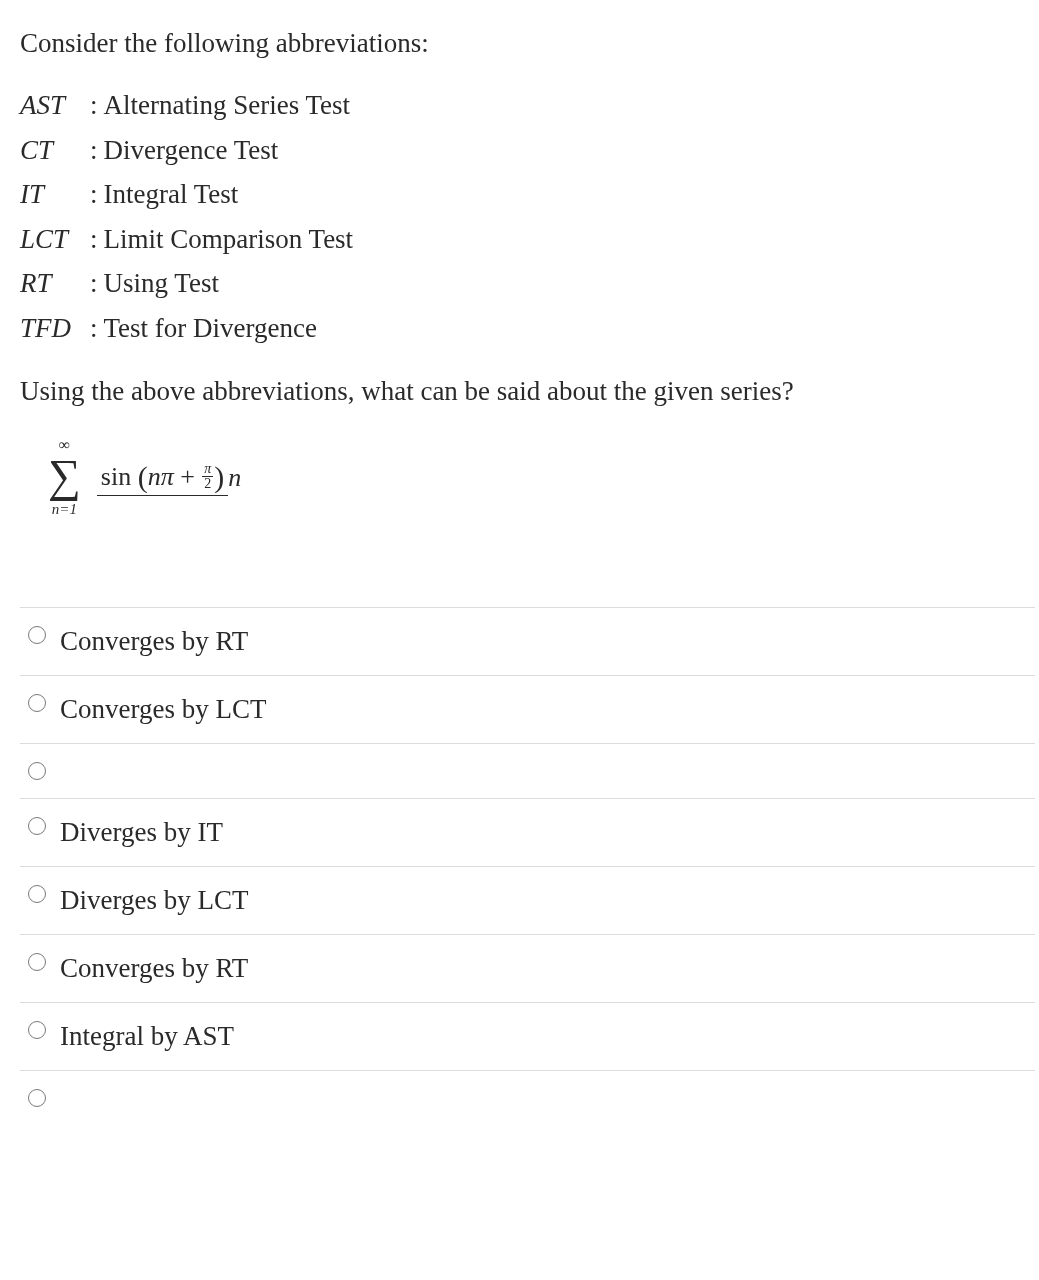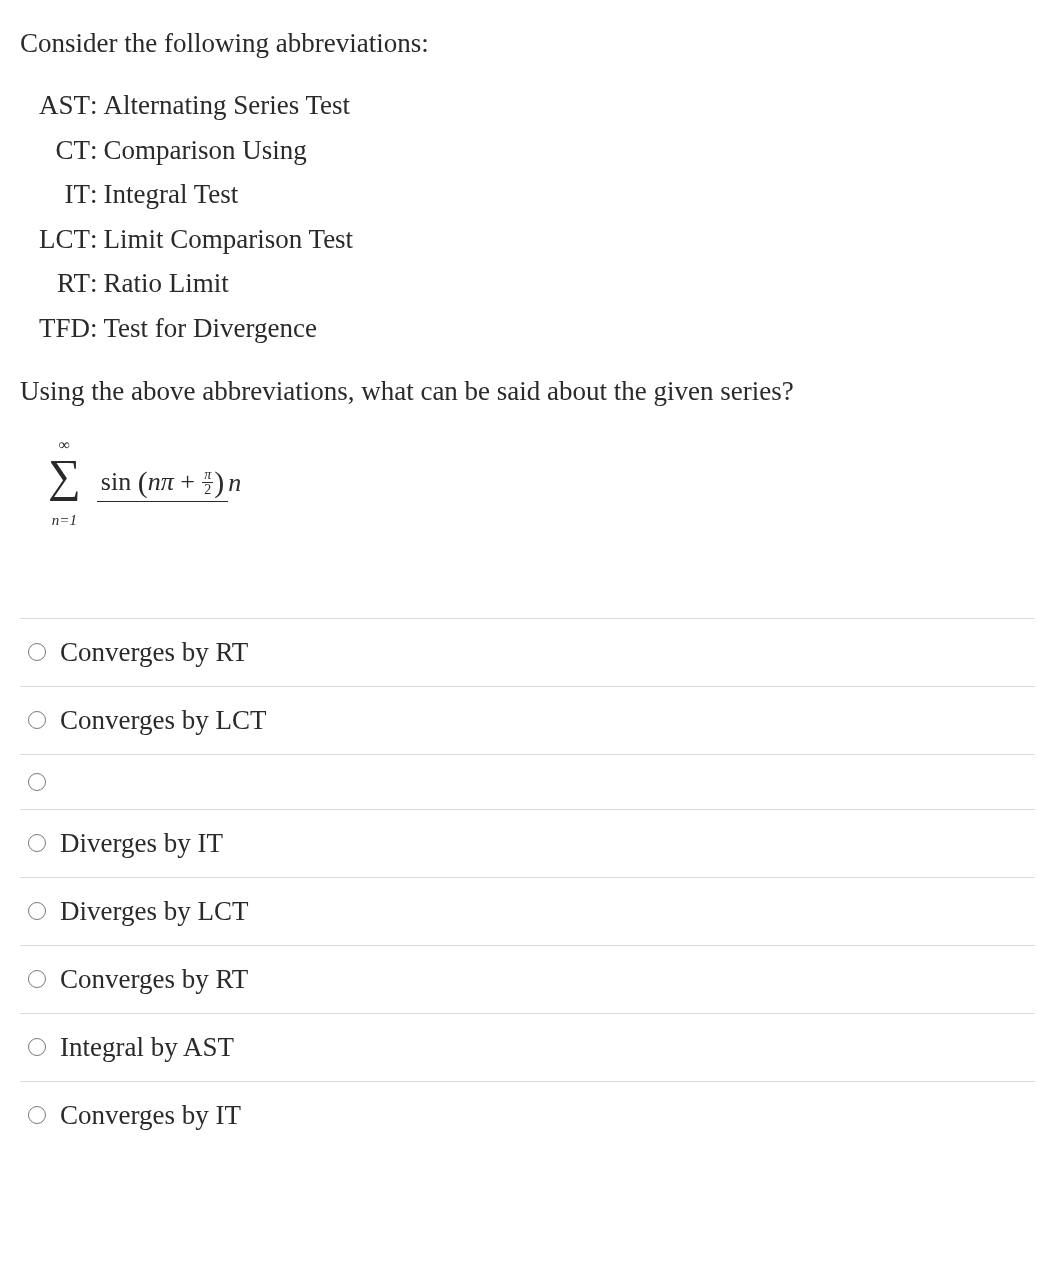--- a/index.html
+++ b/index.html
@@ -22,22 +22,22 @@
     font-size: 27px;
     line-height: 1.65;
     margin-bottom: 26px;
   }
   .abbr-row {
     display: flex;
   }
   .abbr-code {
     display: inline-block;
     width: 70px;
-    text-align: right;
     padding-right: 0;
+    font-style: italic;
   }
   .abbr-colon {
     padding: 0 6px 0 0;
   }
   .abbr-desc {
     flex: 1;
   }
   .prompt {
     font-size: 27px;
     margin-bottom: 20px;
@@ -62,21 +62,21 @@
     margin-bottom: 2px;
   }
   .sigma {
     font-size: 46px;
     line-height: 0.9;
     font-weight: 400;
   }
   .sigma-bottom {
     font-size: 15px;
     font-style: italic;
-    margin-top: 16px;
+    margin-top: 5px;
   }
   .frac {
     display: inline-flex;
     align-items: center;
     vertical-align: middle;
   }
   .frac-num {
     padding: 0 4px 2px 4px;
     border-bottom: 1.4px solid #2a2a2a;
     white-space: nowrap;
@@ -109,21 +109,21 @@
     font-size: 30px;
     position: relative;
     top: 2px;
   }
 
   .options {
     border-top: 1px solid #dcdcdc;
   }
   .option {
     display: flex;
-    align-items: center;
+    align-items: flex-start;
     padding: 18px 8px 18px 4px;
     border-bottom: 1px solid #dcdcdc;
     font-size: 27px;
     cursor: pointer;
   }
   .option:last-child {
     border-bottom: none;
   }
   .radio {
     appearance: none;
@@ -155,36 +155,36 @@
 
   <div class="abbr-block">
     <div class="abbr-row">
       <span class="abbr-code">AST</span>
         <span class="abbr-colon">:</span>
       <span class="abbr-desc">Alternating Series Test</span>
     </div>
     <div class="abbr-row">
       <span class="abbr-code">CT</span>
         <span class="abbr-colon">:</span>
-      <span class="abbr-desc">Comparison Using</span>
+      <span class="abbr-desc">Divergence Test</span>
     </div>
     <div class="abbr-row">
       <span class="abbr-code">IT</span>
         <span class="abbr-colon">:</span>
       <span class="abbr-desc">Integral Test</span>
     </div>
     <div class="abbr-row">
       <span class="abbr-code">LCT</span>
         <span class="abbr-colon">:</span>
       <span class="abbr-desc">Limit Comparison Test</span>
     </div>
     <div class="abbr-row">
       <span class="abbr-code">RT</span>
         <span class="abbr-colon">:</span>
-      <span class="abbr-desc">Ratio Limit</span>
+      <span class="abbr-desc">Using Test</span>
     </div>
     <div class="abbr-row">
       <span class="abbr-code">TFD</span>
         <span class="abbr-colon">:</span>
       <span class="abbr-desc">Test for Divergence</span>
     </div>
   </div>
 
   <div class="prompt">Using the above abbreviations, what can be said about the given series?</div>
 
@@ -230,17 +230,16 @@
     <label class="option">
       <input type="radio" name="ans" class="radio" style="">
       <span>Converges by RT</span>
     </label>
     <label class="option">
       <input type="radio" name="ans" class="radio" style="">
       <span>Integral by AST</span>
     </label>
     <label class="option">
       <input type="radio" name="ans" class="radio" style="">
-      <span>Converges by IT</span>
     </label>
   </div>
 
 </div>
 
 </body></html>

